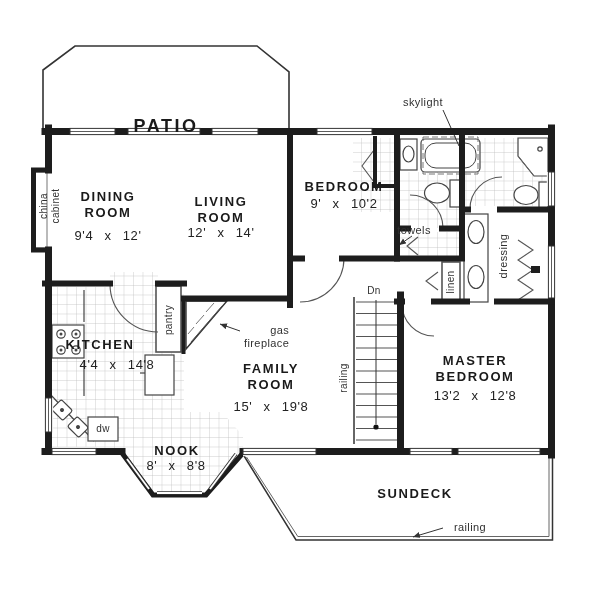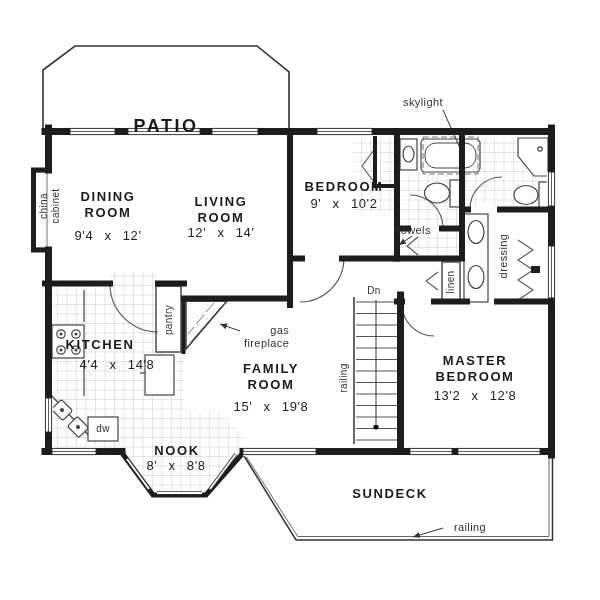--- a/index.html
+++ b/index.html
@@ -249,21 +249,21 @@
 <div class="lbl room" style="left:100px;top:345px">KITCHEN</div>
 <div class="lbl dims" style="left:117px;top:365px">4'4 x 14'8</div>
 <div class="lbl room" style="left:271px;top:377px">FAMILY
 ROOM</div>
 <div class="lbl dims" style="left:271px;top:407px">15' x 19'8</div>
 <div class="lbl room" style="left:475px;top:369px">MASTER
 BEDROOM</div>
 <div class="lbl dims" style="left:475px;top:396px">13'2 x 12'8</div>
 <div class="lbl room" style="left:177px;top:451px">NOOK</div>
 <div class="lbl dims" style="left:176px;top:466px">8' x 8'8</div>
-<div class="lbl room" style="left:390px;top:494px">SUNDECK</div>
+<div class="lbl room" style="left:415px;top:494px">SUNDECK</div>
 
 <div class="lbl note" style="left:423px;top:103px">skylight</div>
 <div class="lbl note" style="left:414px;top:231px">towels</div>
 <div class="lbl note small vert" style="left:451px;top:282px">linen</div>
 <div class="lbl note vert" style="left:504px;top:256px">dressing</div>
 <div class="lbl note small vert" style="left:50px;top:206px">china
 cabinet</div>
 <div class="lbl note small vert" style="left:169px;top:320px">pantry</div>
 <div class="lbl note small vert" style="left:344px;top:378px">railing</div>
 <div class="lbl note" style="left:470px;top:528px">railing</div>

